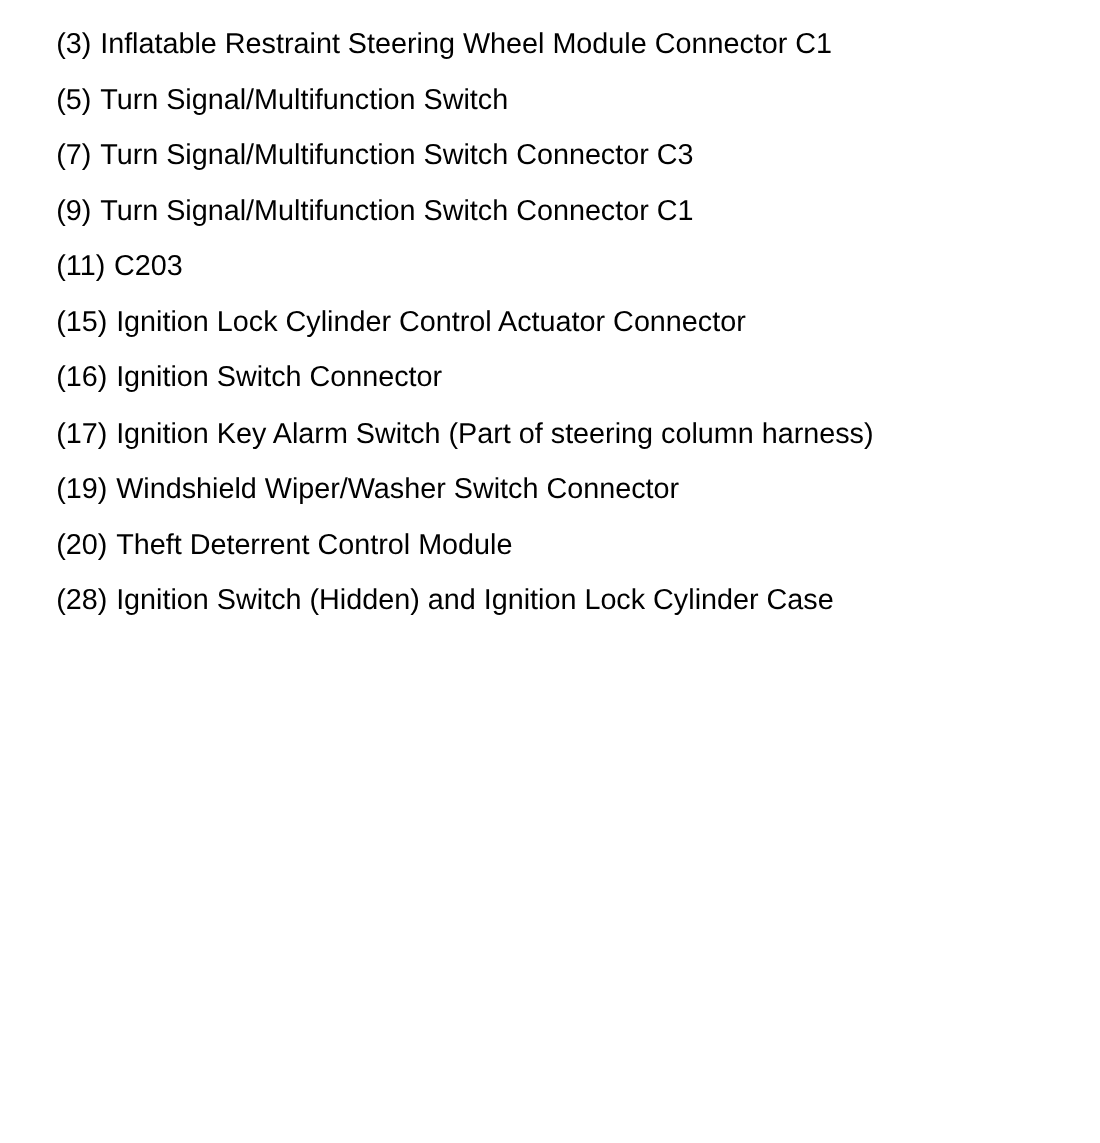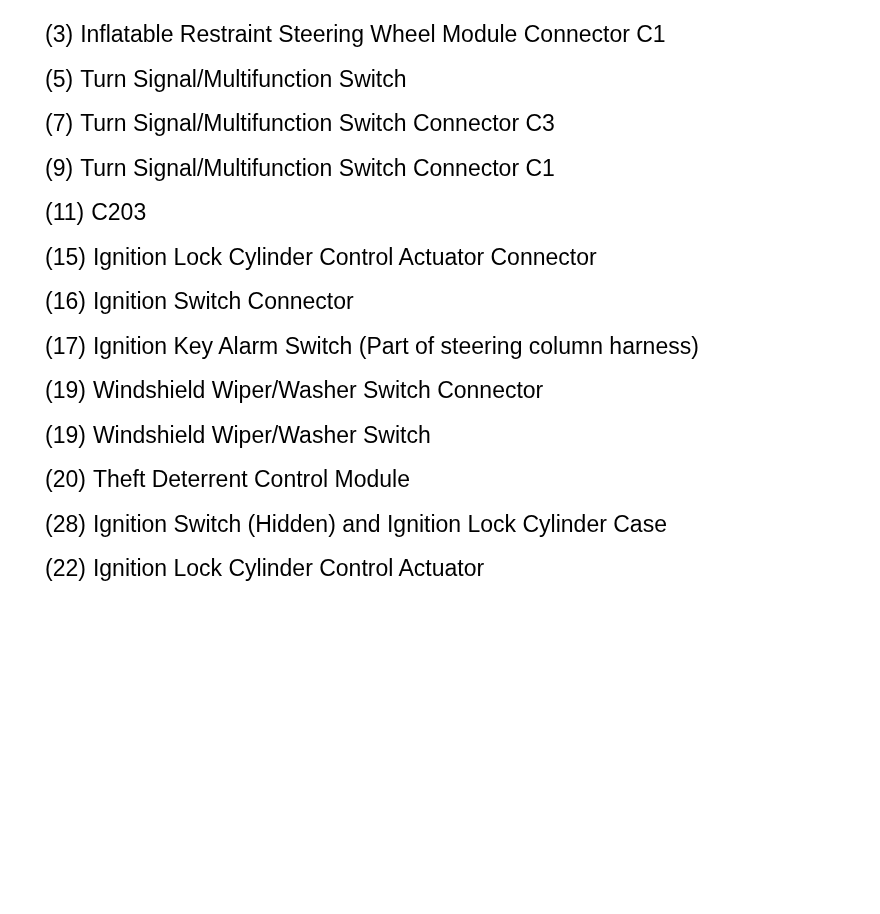--- a/index.html
+++ b/index.html
@@ -74,29 +74,23 @@
   </li>
 
   <li class="legend-item">
     <span class="item-number">(17)</span><span class="item-label">Ignition Key Alarm Switch (Part of steering column harness)</span>
   </li>
 
   <li class="legend-item">
     <span class="item-number">(19)</span><span class="item-label">Windshield Wiper/Washer Switch Connector</span>
   </li>
 
-  <li class="legend-item">
-    <span class="item-number">(19)</span><span class="item-label">Windshield Wiper/Washer Switch</span>
-  </li>
 
   <li class="legend-item">
     <span class="item-number">(20)</span><span class="item-label">Theft Deterrent Control Module</span>
   </li>
 
   <li class="legend-item">
     <span class="item-number">(28)</span><span class="item-label">Ignition Switch (Hidden) and Ignition Lock Cylinder Case</span>
   </li>
 
-  <li class="legend-item">
-    <span class="item-number">(22)</span><span class="item-label">Ignition Lock Cylinder Control Actuator</span>
-  </li>
 </ol>
 </div>
 
 </body></html>

